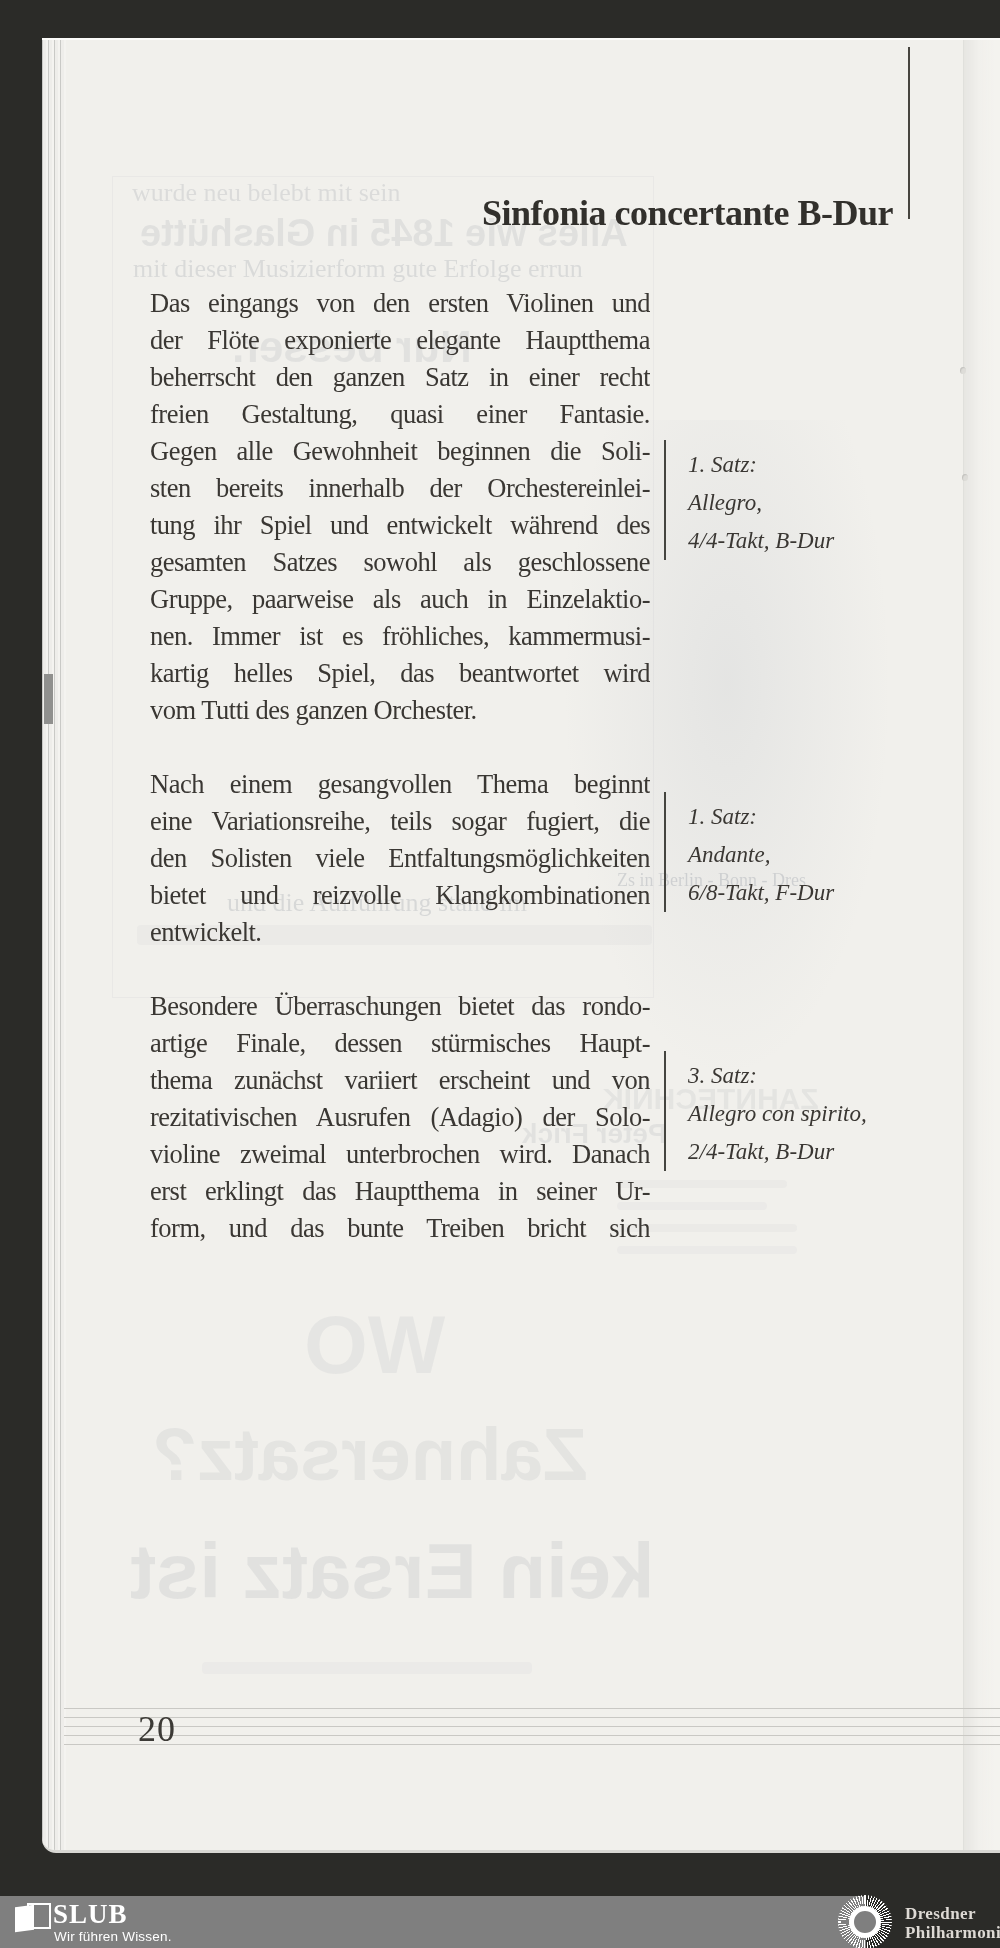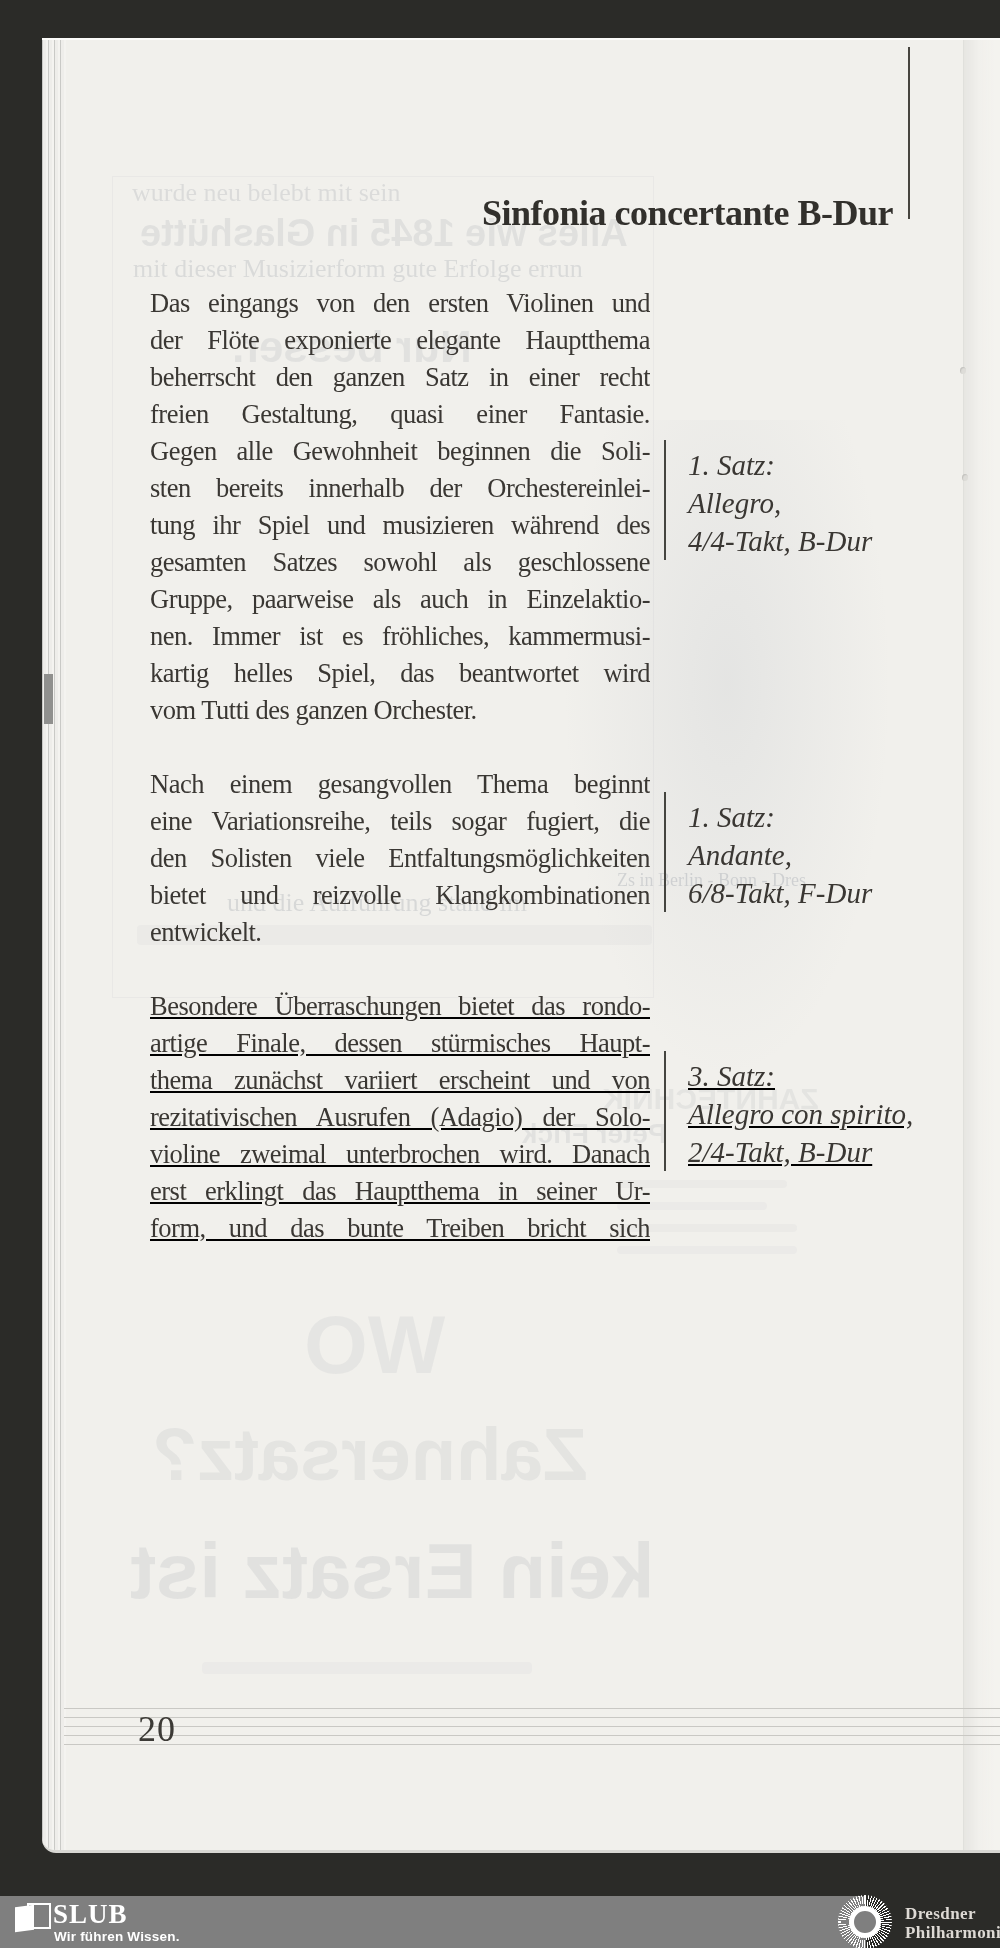--- a/index.html
+++ b/index.html
@@ -37,34 +37,34 @@
     color:#32302c;white-space:nowrap;
   }
   .headline-rule{
     position:absolute;left:866px;top:7px;width:2px;height:172px;background:#47453f;
   }
   
   .article{
     position:absolute;left:108px;top:245px;width:830px;
   }
   .section{display:flex;align-items:center;margin-bottom:37px;}
-  .section:last-child{margin-bottom:8px;text-decoration:underline;}
+  .section:last-child{margin-bottom:8px;}
   .body-col{width:500px;overflow:hidden;color:var(--ink,#3a3733);}
   .bline{
     font-size:26.5px;line-height:37px;letter-spacing:-0.5px;
     text-align:justify;text-align-last:justify;white-space:normal;
   }
   .bline.flush{text-align-last:left;}
   .note-col{
     margin-left:14px;border-left:2px solid #454540;
     padding-left:22px;transform:translateY(-7px);
     padding-top:6px;color:var(--ink,#3a3733);
   }
   .nline{
-    font-style:italic;font-size:29px;line-height:38px;
+    font-style:italic;font-size:23px;line-height:38px;
     letter-spacing:0;white-space:nowrap;
   }
   
   .ghost{position:absolute;white-space:nowrap;color:#22304a;pointer-events:none;}
   .ghost.mir{transform:scaleX(-1);}
   .ghost.sans{font-family:"Liberation Sans",sans-serif;}
   .gbar{position:absolute;background:#9aa0ac;pointer-events:none;}
   .gblob{
     position:absolute;left:520px;top:380px;width:330px;height:660px;
     background:radial-gradient(ellipse at 50% 40%,rgba(150,158,172,0.14),rgba(150,158,172,0.0) 70%);
@@ -85,21 +85,21 @@
     background:var(--band,#7f7f7f);
   }
   .slub-logo{position:absolute;left:15px;top:7px;width:36px;height:32px;}
   .slub-outline{position:absolute;right:0;top:0;width:20px;height:22px;border:2px solid #fff;}
   .slub-fill{position:absolute;left:0;top:3px;width:19px;height:25px;background:#fff;transform:skewY(-7deg);}
   .slub-word{
     position:absolute;left:53px;top:3px;font-size:27px;font-weight:bold;
     color:#fff;letter-spacing:1px;font-family:"Liberation Serif",serif;
   }
   .slub-tagline{
-    position:absolute;left:54px;top:33px;font-size:13.5px;font-weight:bold;
+    position:absolute;left:54px;top:33px;font-size:13.5px;font-weight:normal;
     color:#fff;font-family:"Liberation Sans",sans-serif;letter-spacing:0.2px;
   }
   .phil-burst{
     position:absolute;left:838px;top:-1px;width:54px;height:54px;border-radius:50%;
     background:repeating-conic-gradient(#fff 0deg 2.4deg,rgba(255,255,255,0) 2.4deg 6.4deg);
   }
   .phil-ring{
     position:absolute;left:11px;top:11px;width:22px;height:22px;border-radius:50%;
     border:5px solid #fff;background:var(--band,#7f7f7f);
   }
@@ -147,21 +147,21 @@
 
   <div class="article" id="sections">
       <div class="section">
         <div class="body-col">
           <div class="bline">Das eingangs von den ersten Violinen und</div>
           <div class="bline">der Flöte exponierte elegante Hauptthema</div>
           <div class="bline">beherrscht den ganzen Satz in einer recht</div>
           <div class="bline">freien Gestaltung, quasi einer Fantasie.</div>
           <div class="bline">Gegen alle Gewohnheit beginnen die Soli-</div>
           <div class="bline">sten bereits innerhalb der Orchestereinlei-</div>
-          <div class="bline">tung ihr Spiel und musizieren während des</div>
+          <div class="bline">tung ihr Spiel und entwickelt während des</div>
           <div class="bline">gesamten Satzes sowohl als geschlossene</div>
           <div class="bline">Gruppe, paarweise als auch in Einzelaktio-</div>
           <div class="bline">nen. Immer ist es fröhliches, kammermusi-</div>
           <div class="bline">kartig helles Spiel, das beantwortet wird</div>
           <div class="bline flush">vom Tutti des ganzen Orchester.</div>
         </div>
         <div class="note-col">
           <div class="nline">1. Satz:</div>
           <div class="nline">Allegro,</div>
           <div class="nline">4/4-Takt, B-Dur</div>

